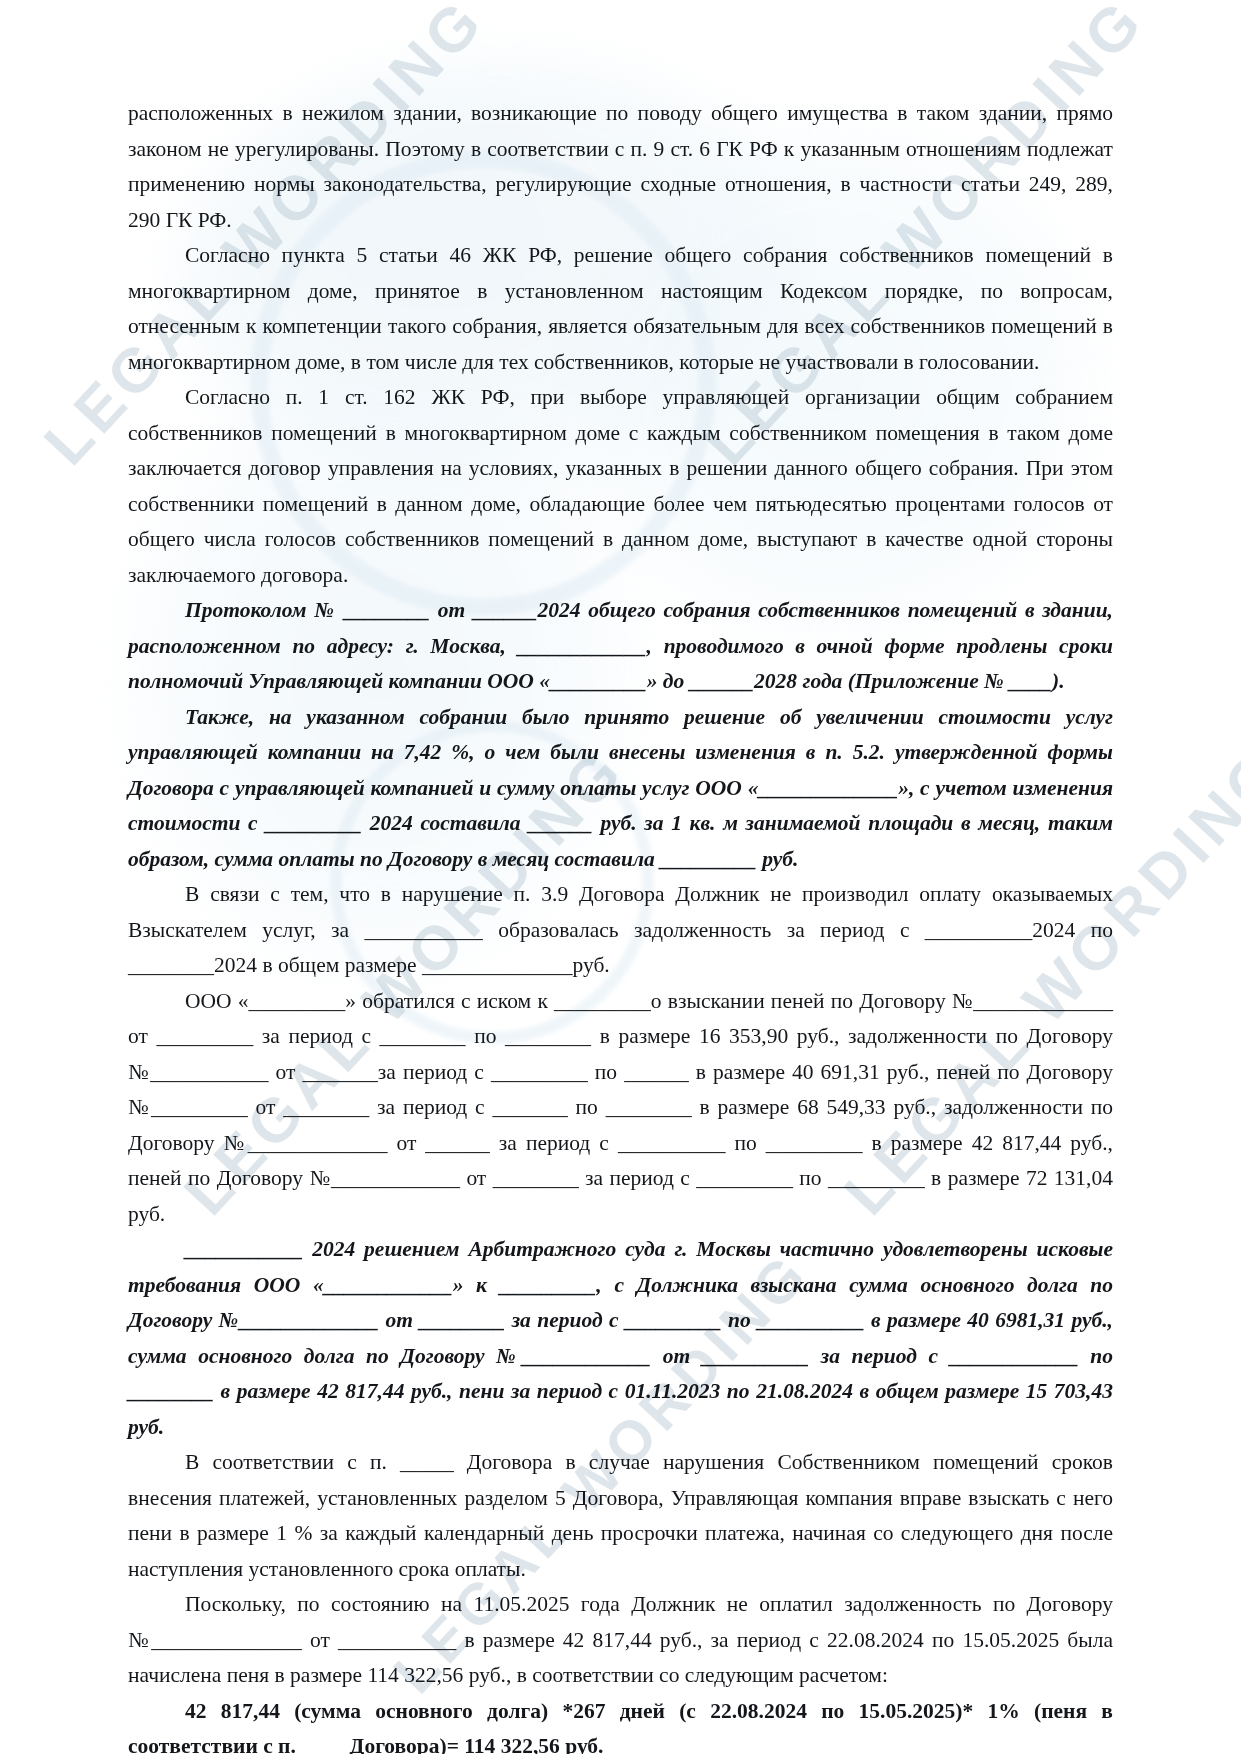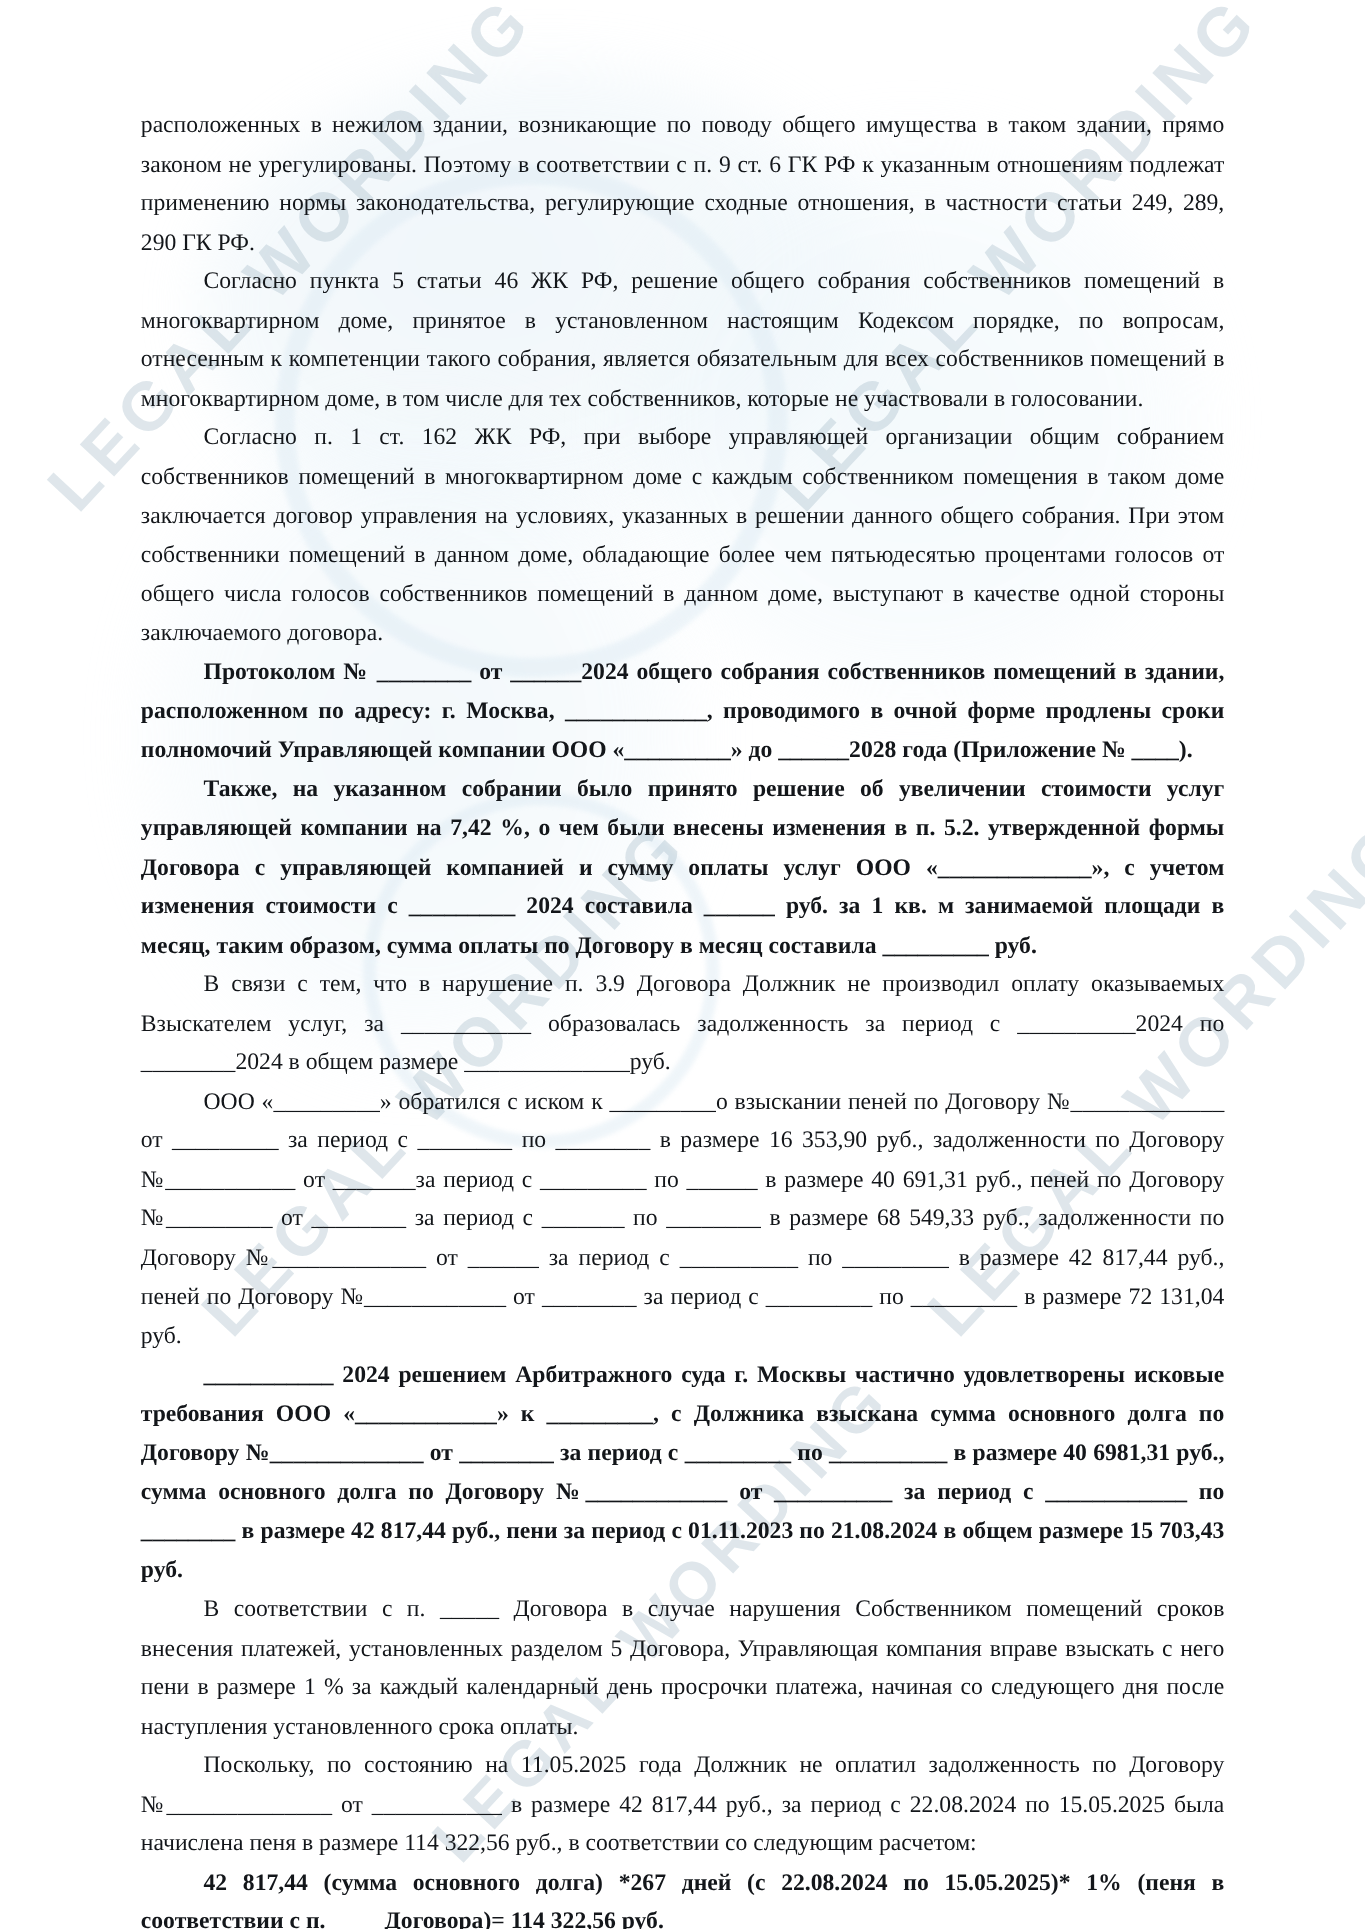--- a/index.html
+++ b/index.html
@@ -99,20 +99,21 @@
     font-size: 21.5px;
     line-height: 35.5px;
     text-align: justify;
     text-indent: 57px;
     color: #13161a;
     hyphens: none;
   }
   p.para.noindent { text-indent: 0; }
   p.bolditalic {
     font-weight: 700;
+    font-style: italic;
   }
   p.bold {
     font-weight: 700;
   }
 </style>
 </head>
 <body>
 
 <div class="page">
 

